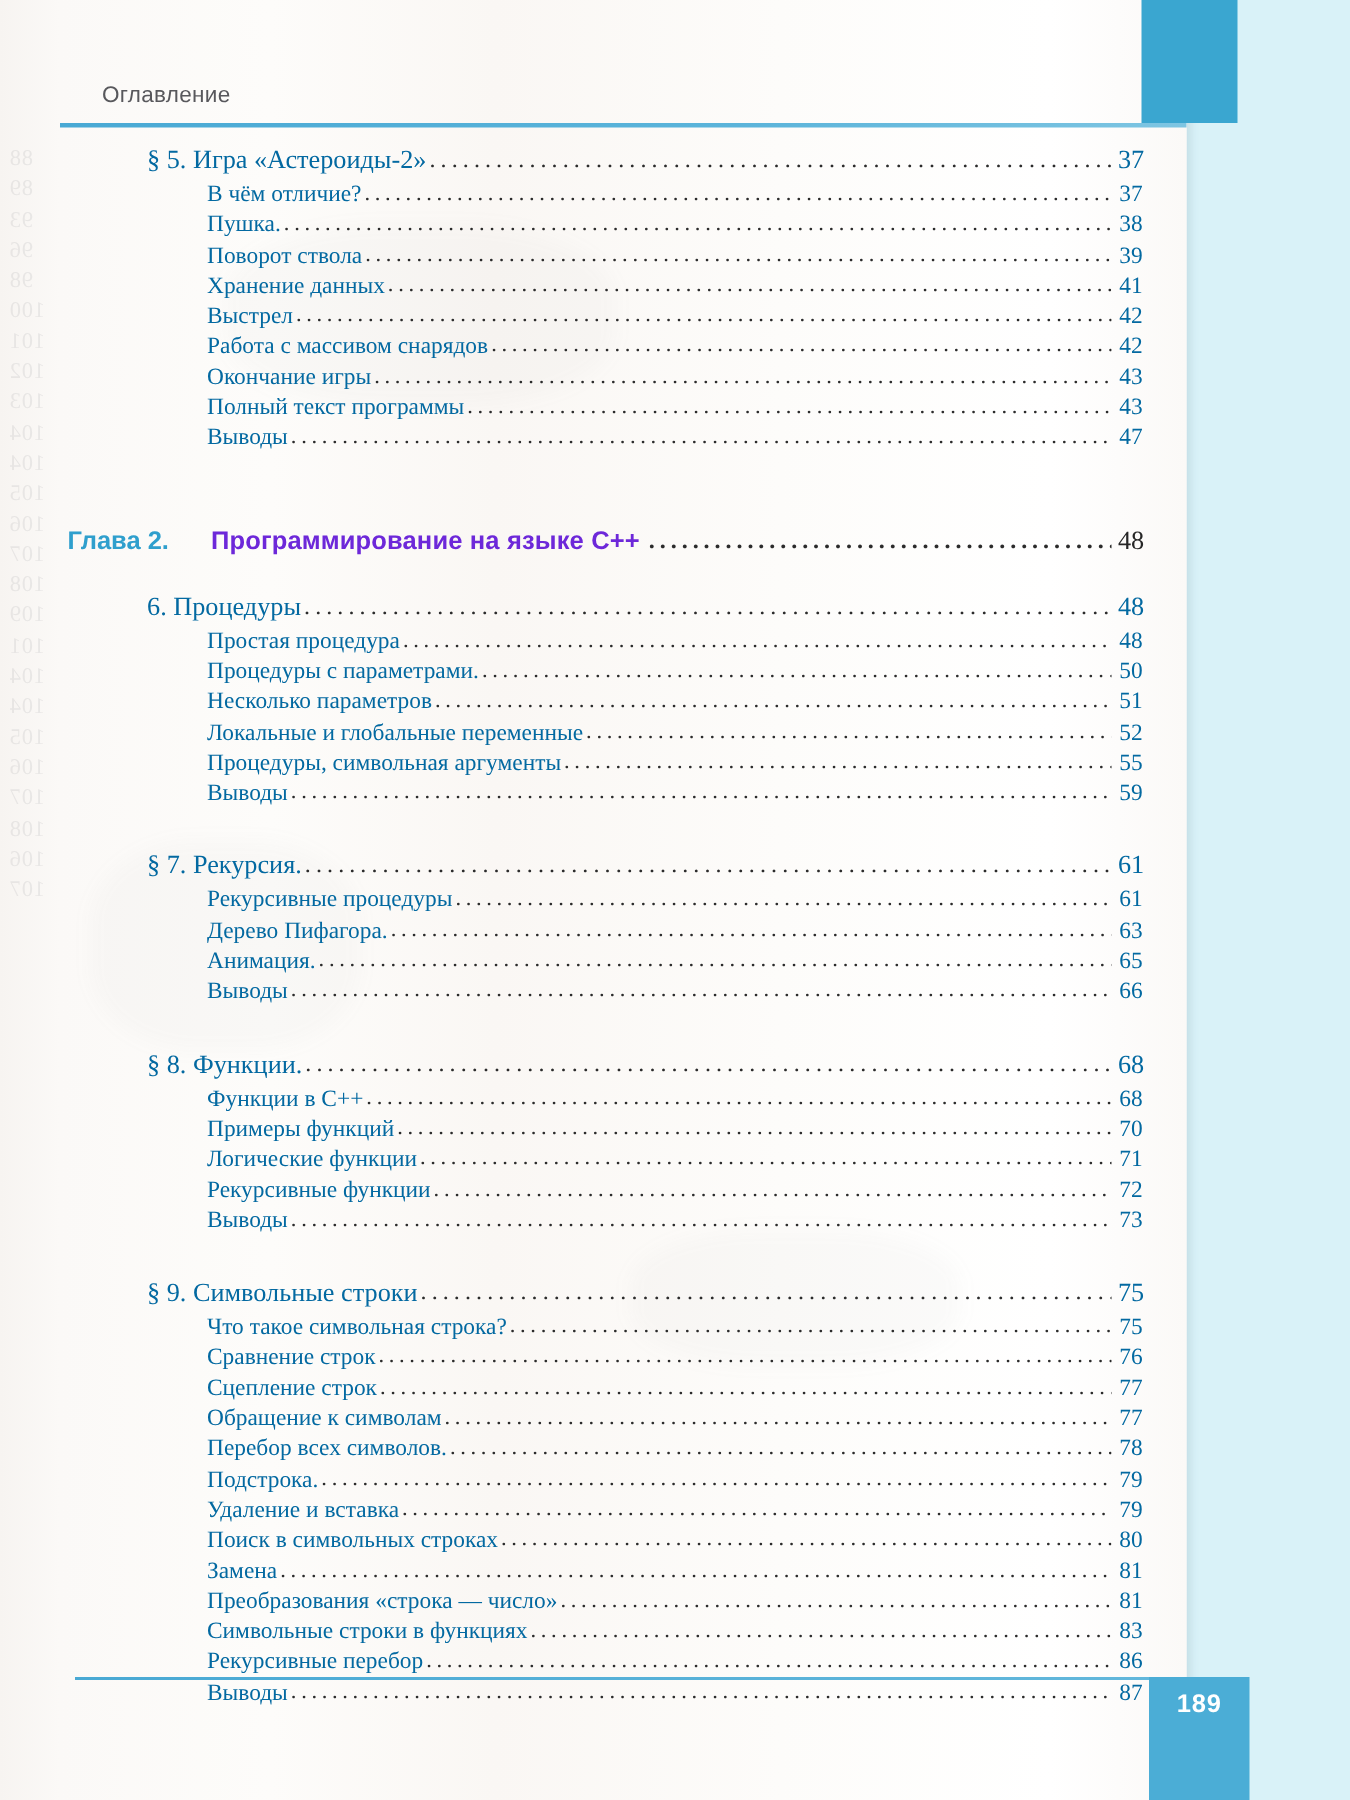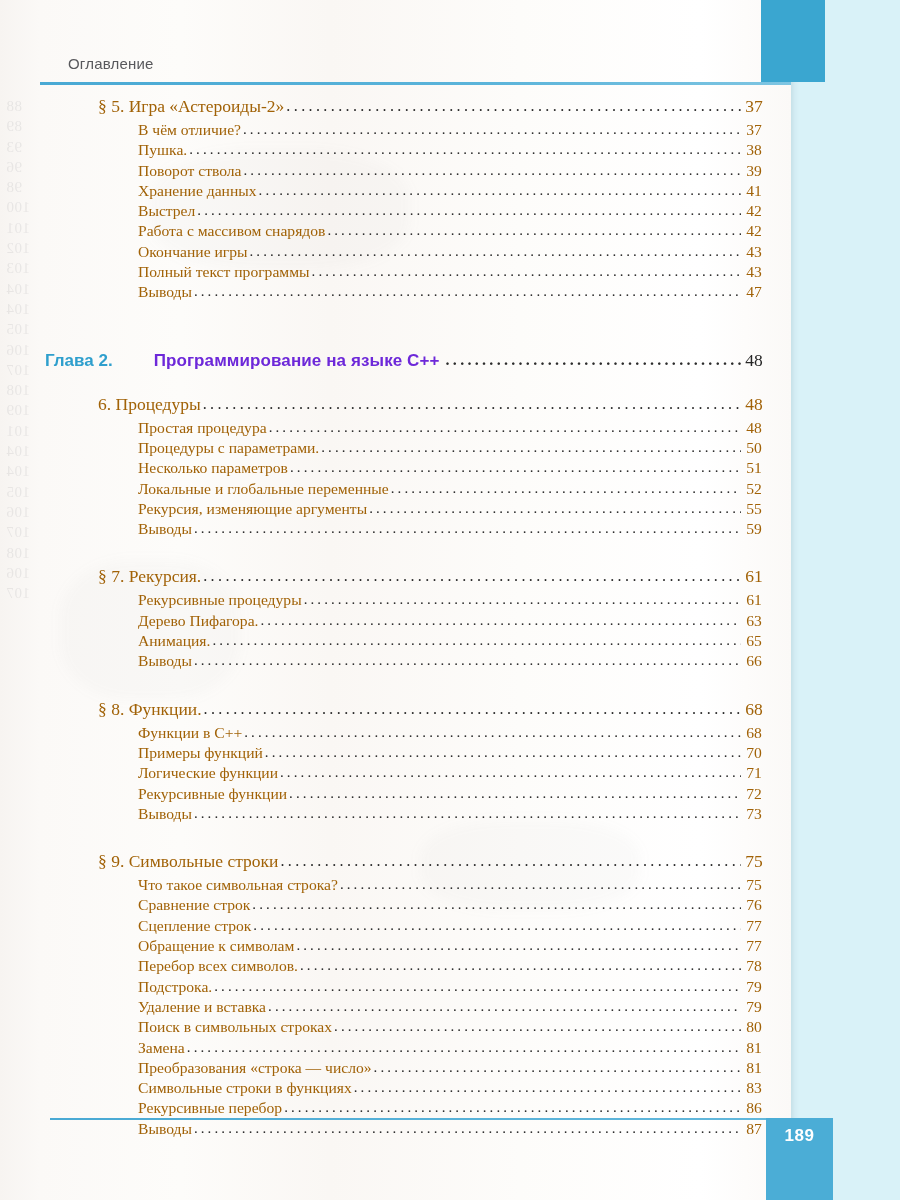--- a/index.html
+++ b/index.html
@@ -125,21 +125,21 @@
     width: 791px;
   }
 
   .entry {
     display: flex;
     align-items: baseline;
     width: 100%;
     box-sizing: border-box;
     padding-right: 26px;
     height: 20.3px;
-    color: #a16207;
+    color: #0369a1;
     font-family: Liberation Serif, serif;
   }
 
   .entry .label {
     white-space: nowrap;
     flex: 0 0 auto;
   }
   .entry .leader {
     flex: 1 1 auto;
     overflow: hidden;
@@ -181,21 +181,21 @@
     font-weight: bold;
     font-size: 17px;
     padding-left: 45px;
     height: 30px;
     color: #333336;
   }
   .lvl-chapter .chapter-word {
     color: #2f9fcd;
     flex: 0 0 auto;
     white-space: nowrap;
-    margin-right: 22px;
+    margin-right: 9px;
   }
   .lvl-chapter .label { color: #6d28d9; letter-spacing: .1px; padding-left: 19px; }
   .lvl-chapter .leader {
     font-family: "Liberation Serif", serif;
     color: #2b2b2b;
     letter-spacing: 3.3px;
     font-size: 16px;
     margin-left: 6px;
   }
   .lvl-chapter .pageno {
@@ -312,21 +312,21 @@
         <span class="label">Несколько параметров</span>
         <span class="leader"></span>
         <span class="pageno">51</span>
       </div>
       <div class="entry lvl-sub">
         <span class="label">Локальные и глобальные переменные</span>
         <span class="leader"></span>
         <span class="pageno">52</span>
       </div>
       <div class="entry lvl-sub">
-        <span class="label">Рекурсия, изменяющие аргументы</span>
+        <span class="label">Процедуры, символьная аргументы</span>
         <span class="leader"></span>
         <span class="pageno">55</span>
       </div>
       <div class="entry lvl-sub">
         <span class="label">Выводы</span>
         <span class="leader"></span>
         <span class="pageno">59</span>
       </div>
     </div>
 

